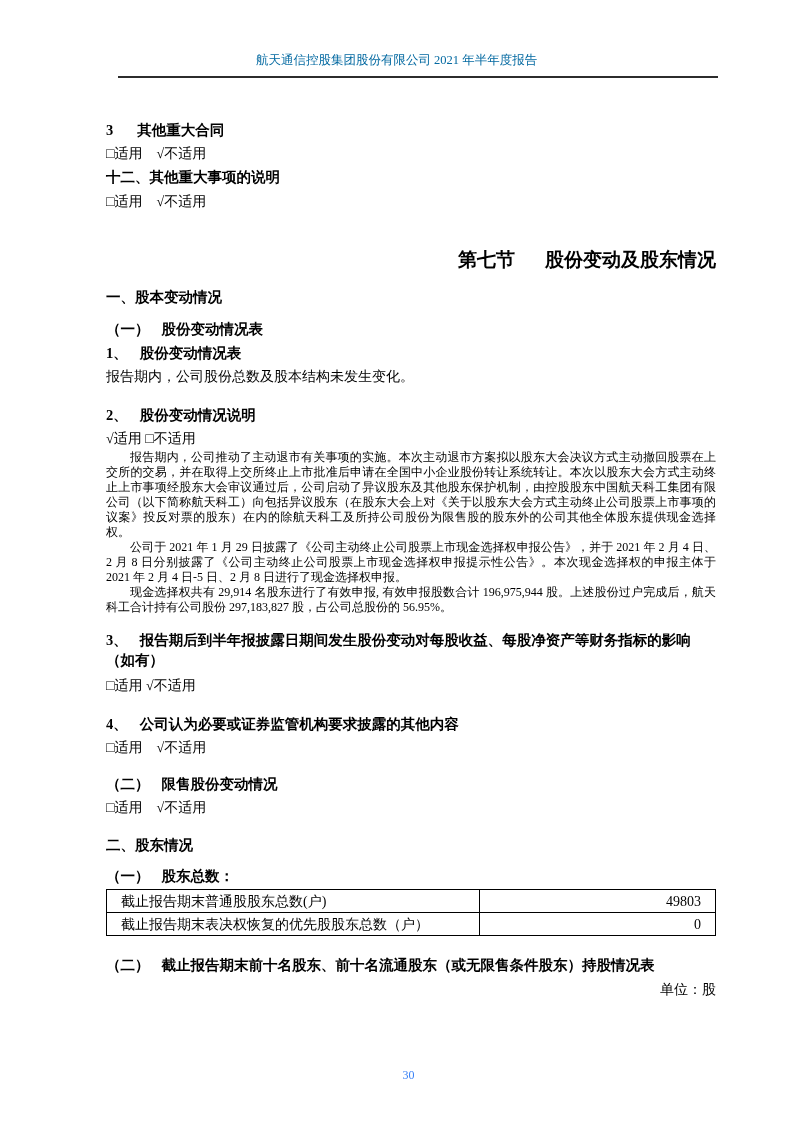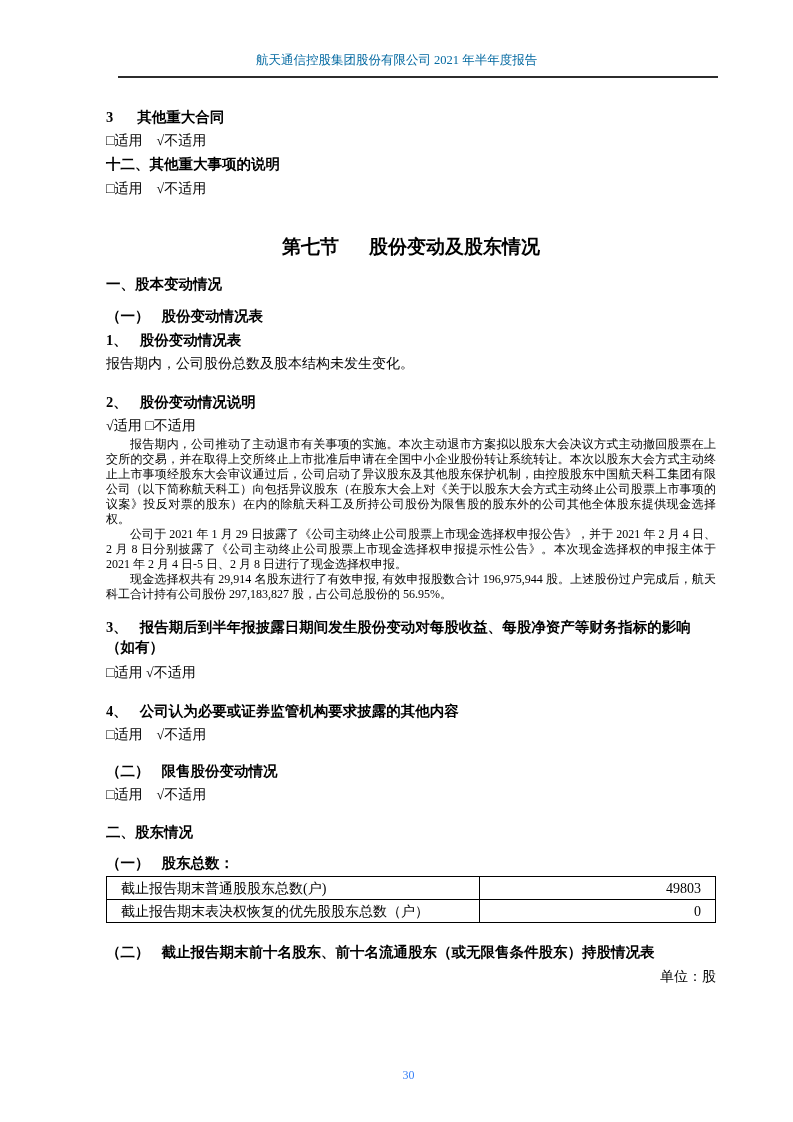--- a/index.html
+++ b/index.html
@@ -13,29 +13,29 @@
   }
   .running-header {
     position:absolute; top:52px; left:0; width:100%;
     text-align:center; font-size:12.5px; color:#0369a1;
   }
   .header-rule {
     position:absolute; top:76px; left:118px; width:600px;
     border-top:2.5px solid #2c2c2c; height:0;
   }
   .content {
-    position:absolute; top:107px; left:106px; width:610px;
+    position:absolute; top:120px; left:106px; width:610px;
     font-size:14px; line-height:19px;
   }
   .bold-head { font-weight:bold; font-size:14.5px; margin:0; line-height:20px; }
   .num { margin-right:12px; }
   .num-wide { margin-right:24px; }
   .check-line { margin:0; font-size:14px; }
   .chapter-title {
-    text-align:center; font-weight:bold; font-size:19px;
+    text-align:right; font-weight:bold; font-size:19px;
     margin:0; line-height:26px;
   }
   .chapter-title .num { margin-right:30px; }
   .para {
     margin:0; text-indent:2em; text-align:justify;
     line-height:15px; font-size:12px;
   }
   .plain-line { margin:0; font-size:14px; }
   table.count-table {
     width:100%; border-collapse:collapse; table-layout:fixed;

